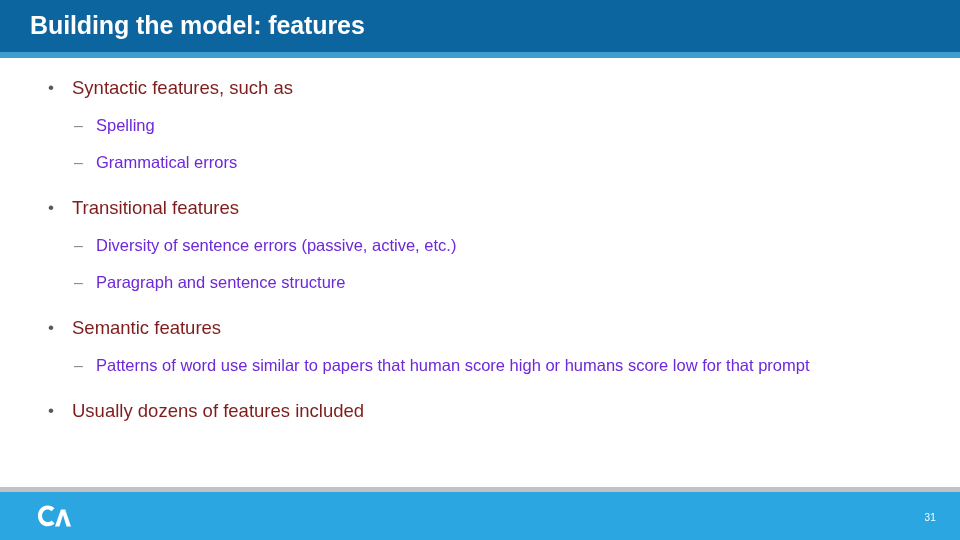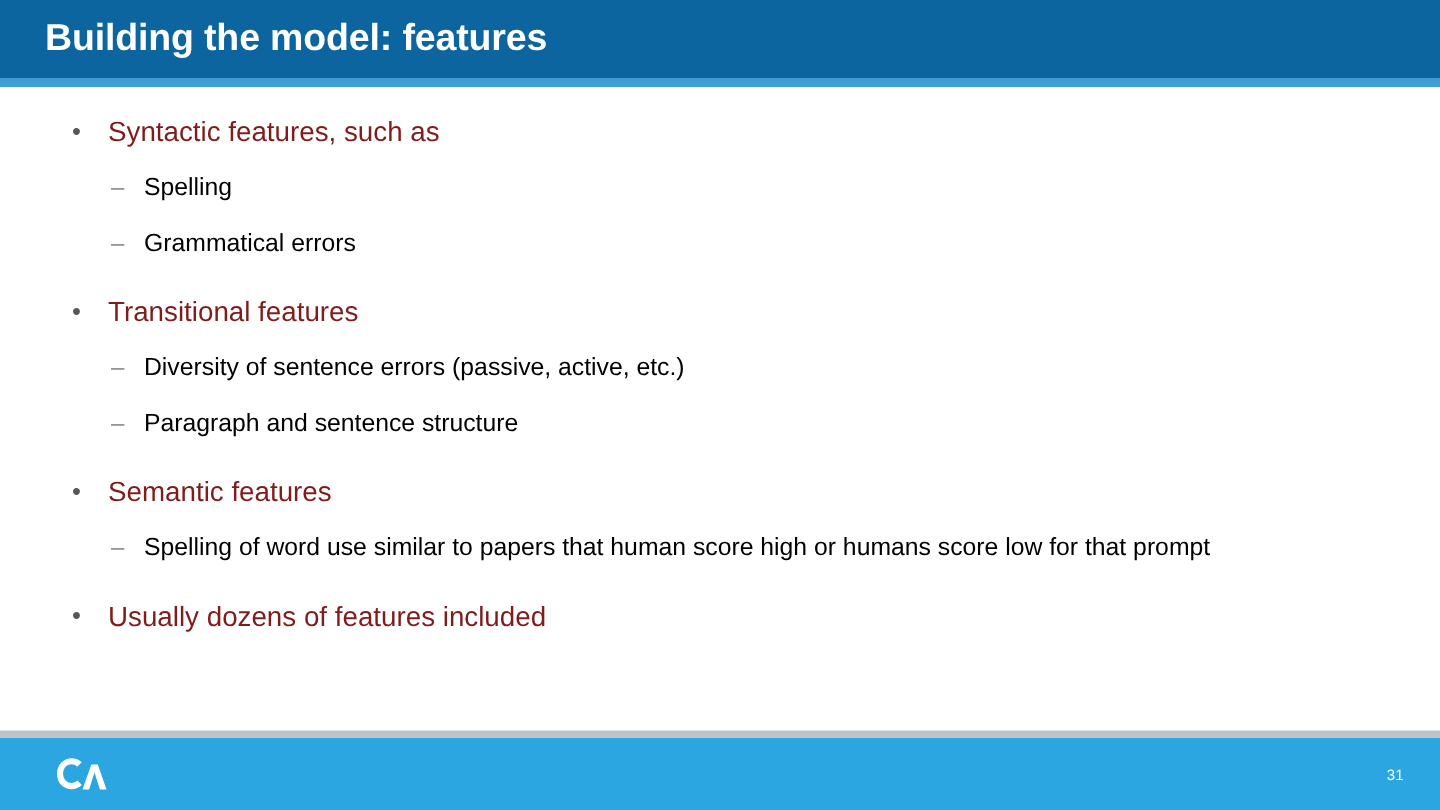--- a/index.html
+++ b/index.html
@@ -100,21 +100,21 @@
     left: 74px;
     top: 0;
     width: 18px;
     color: #8a8a8c;
     font-size: 16px;
     line-height: 23px;
   }
   .lvl2 .text {
     font-size: 16.5px;
     line-height: 23px;
-    color: #000000;
+    color: #6d28d9;
     display: block;
     max-width: 800px;
   }
 
   
   .footer-divider {
     position: absolute;
     left: 0;
     top: 487px;
     width: 960px;
@@ -186,21 +186,21 @@
       <span class="text">Paragraph and sentence structure</span>
     </div>
 
     <div class="bullet lvl1">
       <span class="marker">•</span>
       <span class="text">Semantic features</span>
     </div>
 
     <div class="bullet lvl2">
       <span class="marker">–</span>
-      <span class="text">Spelling of word use similar to papers that human score high or humans score low for that prompt</span>
+      <span class="text">Patterns of word use similar to papers that human score high or humans score low for that prompt</span>
     </div>
 
     <div class="bullet lvl1">
       <span class="marker">•</span>
       <span class="text">Usually dozens of features included</span>
     </div>
 
   </div>
 
   <div class="footer-divider"></div>

